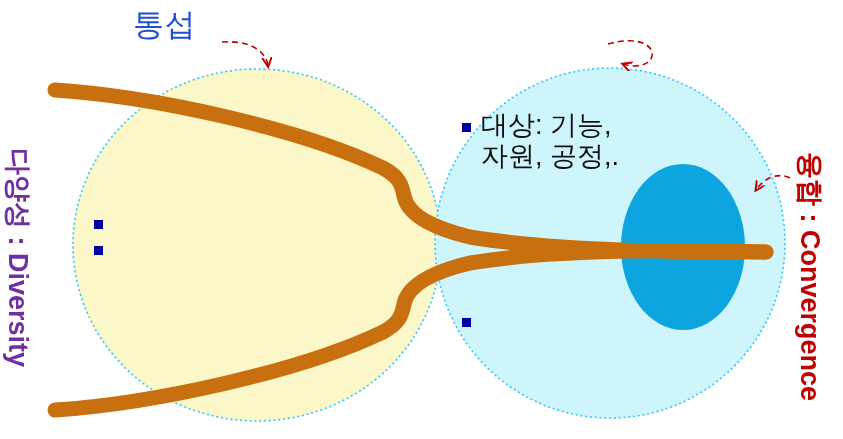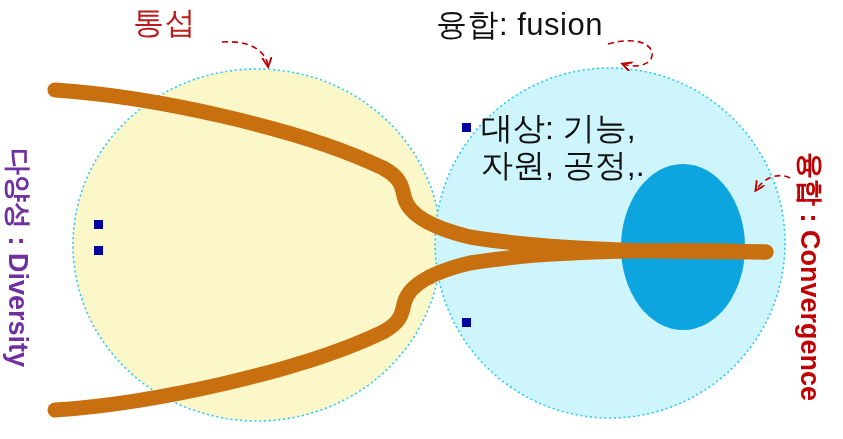--- a/index.html
+++ b/index.html
@@ -27,23 +27,22 @@
   .lbl {
     position: absolute;
     white-space: pre;
     line-height: 1.12;
   }
   
   #label-tongseop {
     left: 133px;
     top: 8px;
     font-size: 31px;
-    color: #b91c1c;
+    color: #1d4ed8;
     letter-spacing: 0.5px;
-    font-family: Liberation Mono, monospace;
   }
   #label-fusion {
     left: 436px;
     top: 8px;
     font-size: 31px;
     color: #111111;
     letter-spacing: 0.5px;
   }
   
   .vlabel {
@@ -76,21 +75,21 @@
   }
   .bullet-mark {
     width: 9px;
     height: 9px;
     background: #0000A0;
     margin-top: 13px;
     margin-right: 10px;
     flex: 0 0 auto;
   }
   .bullet-text {
-    font-size: 32px;
+    font-size: 27px;
     color: #111111;
     white-space: pre-line;
     line-height: 1.16;
   }
   #bullets-left {
     left: 94px;
     top: 207px;
     width: 300px;
   }
   #bullets-fusion-target {
@@ -136,21 +135,20 @@
 
     <path d="M 222,42 C 248,40 266,50 268,66" fill="none" stroke="#C00000" stroke-width="1.6" stroke-dasharray="6 4" marker-end="url(#redArrow)"></path>
 
     <path d="M 608,44 C 636,36 654,44 652,56 C 650,66 634,68 623,64" fill="none" stroke="#C00000" stroke-width="1.6" stroke-dasharray="6 4" marker-end="url(#redArrow)"></path>
 
     <path d="M 790,178 C 778,172 764,178 756,190" fill="none" stroke="#C00000" stroke-width="1.6" stroke-dasharray="6 4" marker-end="url(#redArrow)"></path>
   </svg>
 
   <div class="lbl" id="label-tongseop">통섭</div>
 
-  <div class="lbl" id="label-fusion">융합: fusion</div>
 
   <div class="vlabel" id="label-diversity">다양성 : Diversity</div>
 
   <div class="vlabel" id="label-convergence">융합 : Convergence</div>
 
   <div class="bullets" id="bullets-left">
     <div class="bullet-row">
       <span class="bullet-mark"></span>
     </div>
     <div class="bullet-row">

